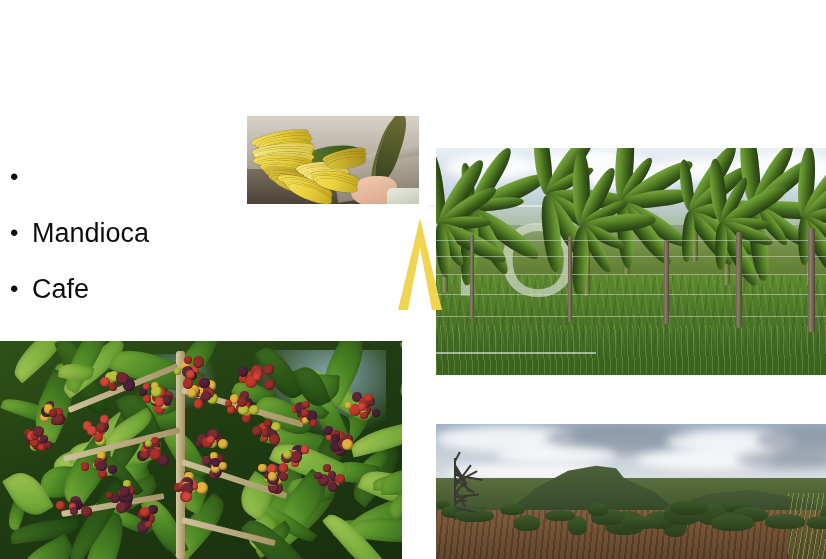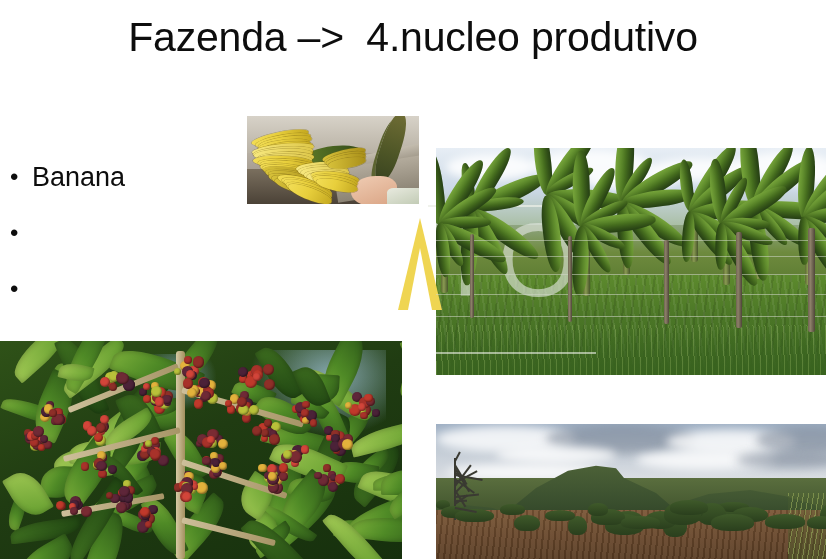--- a/index.html
+++ b/index.html
@@ -275,35 +275,35 @@
     background:
       repeating-linear-gradient(100deg, rgba(150,170,90,.6) 0 1px, rgba(0,0,0,0) 1px 5px),
       linear-gradient(180deg,rgba(90,110,50,.15),rgba(70,90,40,.5));
   }
 </style>
 </head>
 <body>
 
 <div class="slide">
 
-  <div class="title">Fazenda –&gt;  4.nucleo produtivo</div>
 
   <div class="bullets">
-
-    <div class="bullet-row">
-      <span class="bullet-dot">•</span>
-      <span class="bullet-text">Banana</span>
-    </div>
 
     <div class="bullet-row">
       <span class="bullet-dot">•</span>
     </div>
 
     <div class="bullet-row">
       <span class="bullet-dot">•</span>
+      <span class="bullet-text">Mandioca</span>
+    </div>
+
+    <div class="bullet-row">
+      <span class="bullet-dot">•</span>
+      <span class="bullet-text">Cafe</span>
     </div>
 
   </div>
 
   <div class="photo" id="photo-bananas">
     <div class="wall"></div>
     <div class="ground"></div>
     <div class="plank2"></div>
     <div class="plank"></div>
     <div class="stalk"></div>

